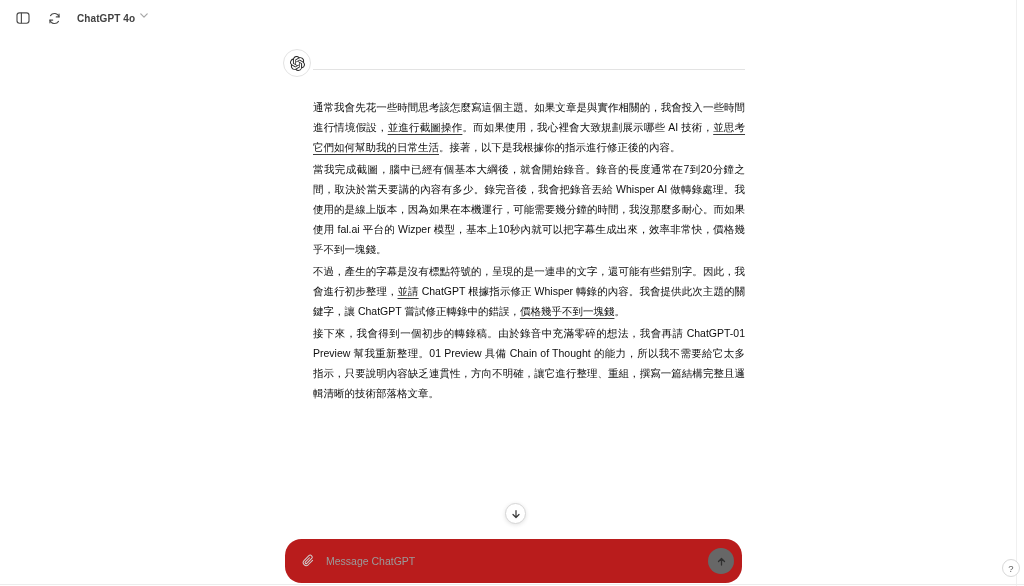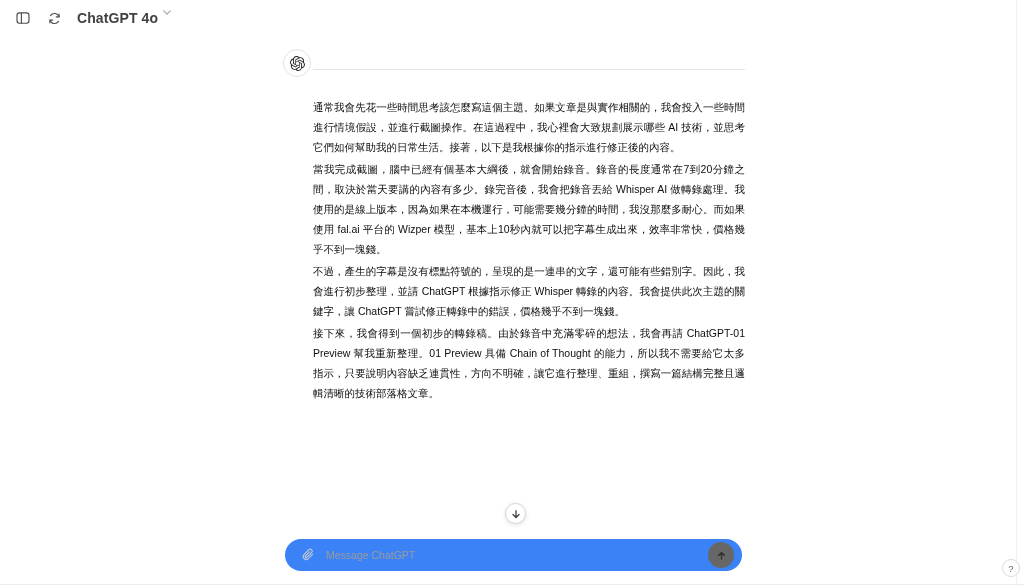--- a/index.html
+++ b/index.html
@@ -5,41 +5,41 @@
   * { margin:0; padding:0; box-sizing:border-box; }
   html,body { width:1024px; height:586px; }
   body { font-family:"Liberation Sans","DejaVu Sans",sans-serif; background:#fff; overflow:hidden; }
   .app { position:relative; width:1024px; height:586px; background:#fff; }
 
   
   .topbar { position:absolute; left:0; top:0; height:36px; display:flex; align-items:center; padding-left:12px; }
   .icon-btn { width:22px; height:22px; display:flex; align-items:center; justify-content:center; border:none; background:transparent; cursor:pointer; }
   .icon-btn + .icon-btn { margin-left:9px; }
   .model-switcher { display:flex; gap:5px; margin-left:12px; border:none; background:transparent; cursor:pointer;
-    font-family:inherit; font-size:14px; font-weight:700; color:#414141; letter-spacing:.1px; }
+    font-family:inherit; font-size:10px; font-weight:700; color:#414141; letter-spacing:.1px; }
 
   
   .thread { position:absolute; left:283px; top:49px; width:462px; z-index:1; }
   .avatar { position:absolute; left:0; top:0; width:28px; height:28px; border:1px solid #e3e3e3; border-radius:50%;
     display:flex; align-items:center; justify-content:center; background:#fff; }
   .msg-content { margin-left:30px; width:432px; color:#0d0d0d; font-size:10.5px; line-height:20px; }
   .intro { padding-top:4px; }
   .divider { border:none; border-top:1px solid #e3e3e3; margin:20px 0 0 0; }
   .msg-body { margin-top:27px; }
   .msg-p { margin:0 0 2px 0; text-align:justify; }
-  .msg-p .u { text-decoration-thickness:1px; text-underline-offset:2.5px; text-decoration-color:#3c3c3c; }
+  .msg-p .u { text-decoration:underline; text-decoration-thickness:1px; text-underline-offset:2.5px; text-decoration-color:#3c3c3c; }
 
   
   .scroll-btn { position:absolute; left:505px; top:503px; width:21px; height:21px; border-radius:50%;
     background:#fff; border:1px solid #d6d6d6; box-shadow:0 1px 4px rgba(0,0,0,.12);
     display:flex; align-items:center; justify-content:center; cursor:pointer; z-index:3; padding:0; }
 
   
-  .composer { position:absolute; left:285px; top:539px; width:457px; height:32px; border-radius:16.5px;
-    background:#3b82f6; display:flex; align-items:center; padding:0 3px 0 14px; z-index:4; }
+  .composer { position:absolute; left:285px; top:539px; width:457px; height:44px; border-radius:16.5px;
+    background:#b91c1c; display:flex; align-items:center; padding:0 3px 0 14px; z-index:4; }
   .attach-btn { border:none; background:transparent; width:18px; height:18px; display:flex; align-items:center; justify-content:center; cursor:pointer; padding:0; }
   .composer input { flex:1; margin-left:9px; border:none; outline:none; background:transparent; color:#ececec;
     font-family:inherit; font-size:10.5px; }
   .composer input::placeholder { color:#9b9b9b; }
   .send-btn { width:26px; height:26px; min-width:26px; border-radius:50%; border:none; background:#676767;
     display:flex; align-items:center; justify-content:center; cursor:pointer; margin-left:8px; margin-right:5px; padding:0; }
 
   
   .disclaimer { position:absolute; left:0; right:12px; top:568px; text-align:right; font-size:9.5px; color:#9b9b9b; z-index:2;margin-top:28px; }
   .help-btn { position:absolute; left:1002px; top:559px; width:18px; height:18px; border-radius:50%;
@@ -89,21 +89,21 @@
     <div class="avatar">
       <span>
         <svg width="15" height="15" viewBox="0 0 24 24" fill="#262626">
           <path d="M22.2819 9.8211a5.9847 5.9847 0 0 0-.5157-4.9108 6.0462 6.0462 0 0 0-6.5098-2.9A6.0651 6.0651 0 0 0 4.9807 4.1818a5.9847 5.9847 0 0 0-3.9977 2.9 6.0462 6.0462 0 0 0 .7427 7.0966 5.98 5.98 0 0 0 .511 4.9107 6.051 6.051 0 0 0 6.5146 2.9001A5.9847 5.9847 0 0 0 13.2599 24a6.0557 6.0557 0 0 0 5.7718-4.2058 5.9894 5.9894 0 0 0 3.9977-2.9001 6.0557 6.0557 0 0 0-.7475-7.073zm-9.022 12.6081a4.4755 4.4755 0 0 1-2.8764-1.0408l.1419-.0804 4.7783-2.7582a.7948.7948 0 0 0 .3927-.6813v-6.7369l2.02 1.1686a.071.071 0 0 1 .038.0615v5.5826a4.504 4.504 0 0 1-4.4945 4.4849zm-9.6607-4.1254a4.4708 4.4708 0 0 1-.5346-3.0137l.142.0852 4.783 2.7582a.7712.7712 0 0 0 .7806 0l5.8428-3.3685v2.3324a.0804.0804 0 0 1-.0332.0615L9.74 19.9502a4.4992 4.4992 0 0 1-6.1408-1.6464zM2.3408 7.8956a4.485 4.485 0 0 1 2.3655-1.9728V11.6a.7664.7664 0 0 0 .3879.6765l5.8144 3.3543-2.0201 1.1685a.0757.0757 0 0 1-.071 0l-4.8303-2.7865A4.504 4.504 0 0 1 2.3408 7.8956zm16.5963 3.8558L13.1038 8.364 15.1192 7.2a.0757.0757 0 0 1 .071 0l4.8303 2.7913a4.4944 4.4944 0 0 1-.6765 8.1042v-5.6772a.79.79 0 0 0-.407-.667zm2.0107-3.0231l-.142-.0852-4.7735-2.7818a.7759.7759 0 0 0-.7854 0L9.409 9.2297V6.8974a.0662.0662 0 0 1 .0284-.0615l4.8303-2.7866a4.4992 4.4992 0 0 1 6.6802 4.66zM8.3065 12.863l-2.02-1.1638a.0804.0804 0 0 1-.038-.0567V6.0742a4.4992 4.4992 0 0 1 7.3757-3.4537l-.142.0805L8.704 5.459a.7948.7948 0 0 0-.3927.6813zm1.0976-2.3654l2.602-1.4998 2.6069 1.4998v2.9994l-2.5974 1.4997-2.6067-1.4997z"></path>
         </svg>
       </span>
     </div>
     <div class="msg-content">
       <hr class="divider">
       <div class="msg-body">
-          <p class="msg-p"><span>通常我會先花一些時間思考該怎麼寫這個主題。如果文章是與實作相關的，我會投入一些時間進行情境假設，</span><span class="u">並進行截圖操作</span><span>。在這過程中，我心裡會大致規劃展示哪些 AI 技術，</span><span class="u">並思考它們如何幫助我的日常生活</span><span>。接著，以下是我根據你的指示進行修正後的內容。</span></p>
+          <p class="msg-p"><span>通常我會先花一些時間思考該怎麼寫這個主題。如果文章是與實作相關的，我會投入一些時間進行情境假設，</span><span class="u">並進行截圖操作</span><span>。而如果使用，我心裡會大致規劃展示哪些 AI 技術，</span><span class="u">並思考它們如何幫助我的日常生活</span><span>。接著，以下是我根據你的指示進行修正後的內容。</span></p>
           <p class="msg-p"><span>當我完成截圖，腦中已經有個基本大綱後，就會開始錄音。錄音的長度通常在7到20分鐘之間，取決於當天要講的內容有多少。錄完音後，我會把錄音丟給 Whisper AI 做轉錄處理。我使用的是線上版本，因為如果在本機運行，可能需要幾分鐘的時間，我沒那麼多耐心。而如果使用 fal.ai 平台的 Wizper 模型，基本上10秒內就可以把字幕生成出來，效率非常快，價格幾乎不到一塊錢。</span></p>
           <p class="msg-p"><span>不過，產生的字幕是沒有標點符號的，呈現的是一連串的文字，還可能有些錯別字。因此，我會進行初步整理，</span><span class="u">並請</span><span> ChatGPT 根據指示修正 Whisper 轉錄的內容。我會提供此次主題的關鍵字，讓 ChatGPT 嘗試修正轉錄中的錯誤，</span><span class="u">價格幾乎不到一塊錢</span><span>。</span></p>
           <p class="msg-p"><span>接下來，我會得到一個初步的轉錄稿。由於錄音中充滿零碎的想法，我會再請 ChatGPT-01 Preview 幫我重新整理。01 Preview 具備 Chain of Thought 的能力，所以我不需要給它太多指示，只要說明內容缺乏連貫性，方向不明確，讓它進行整理、重組，撰寫一篇結構完整且邏輯清晰的技術部落格文章。</span></p>
         </div>
     </div>
   </div>
 
   <button class="scroll-btn">
     <span>
       <svg width="10" height="10" viewBox="0 0 12 12" fill="none" stroke="#3a3a3a" stroke-width="1.5" stroke-linecap="round" stroke-linejoin="round">

